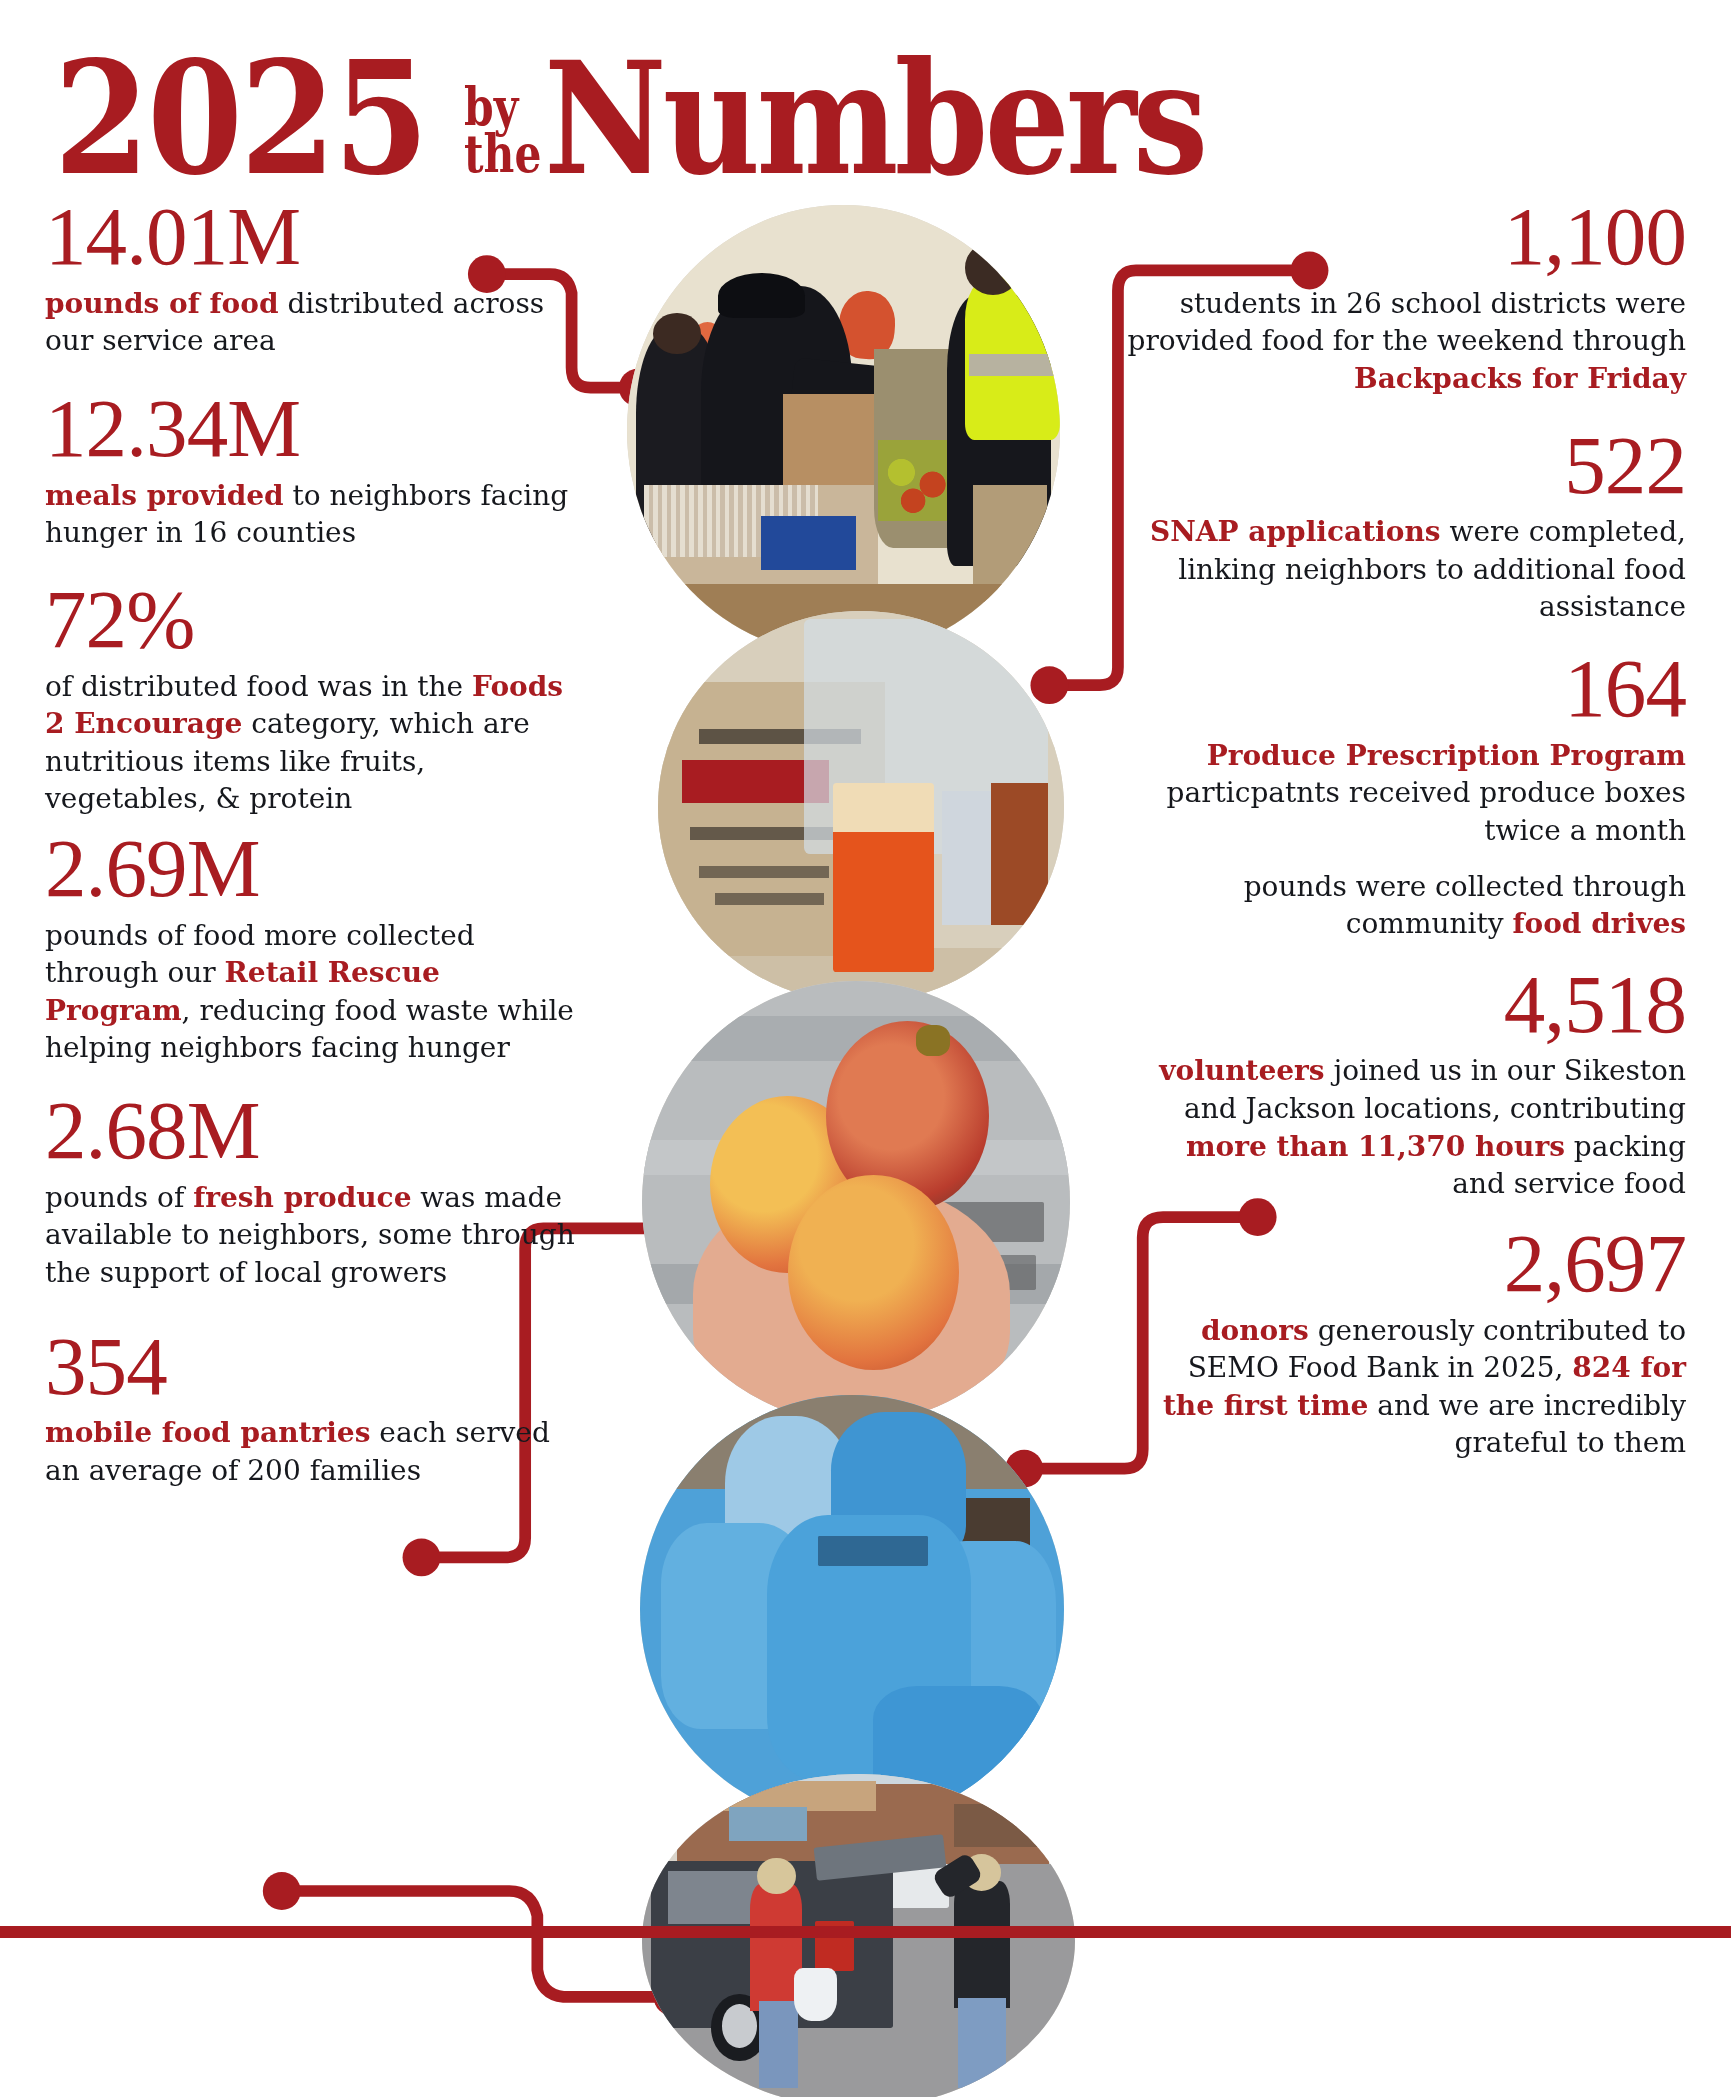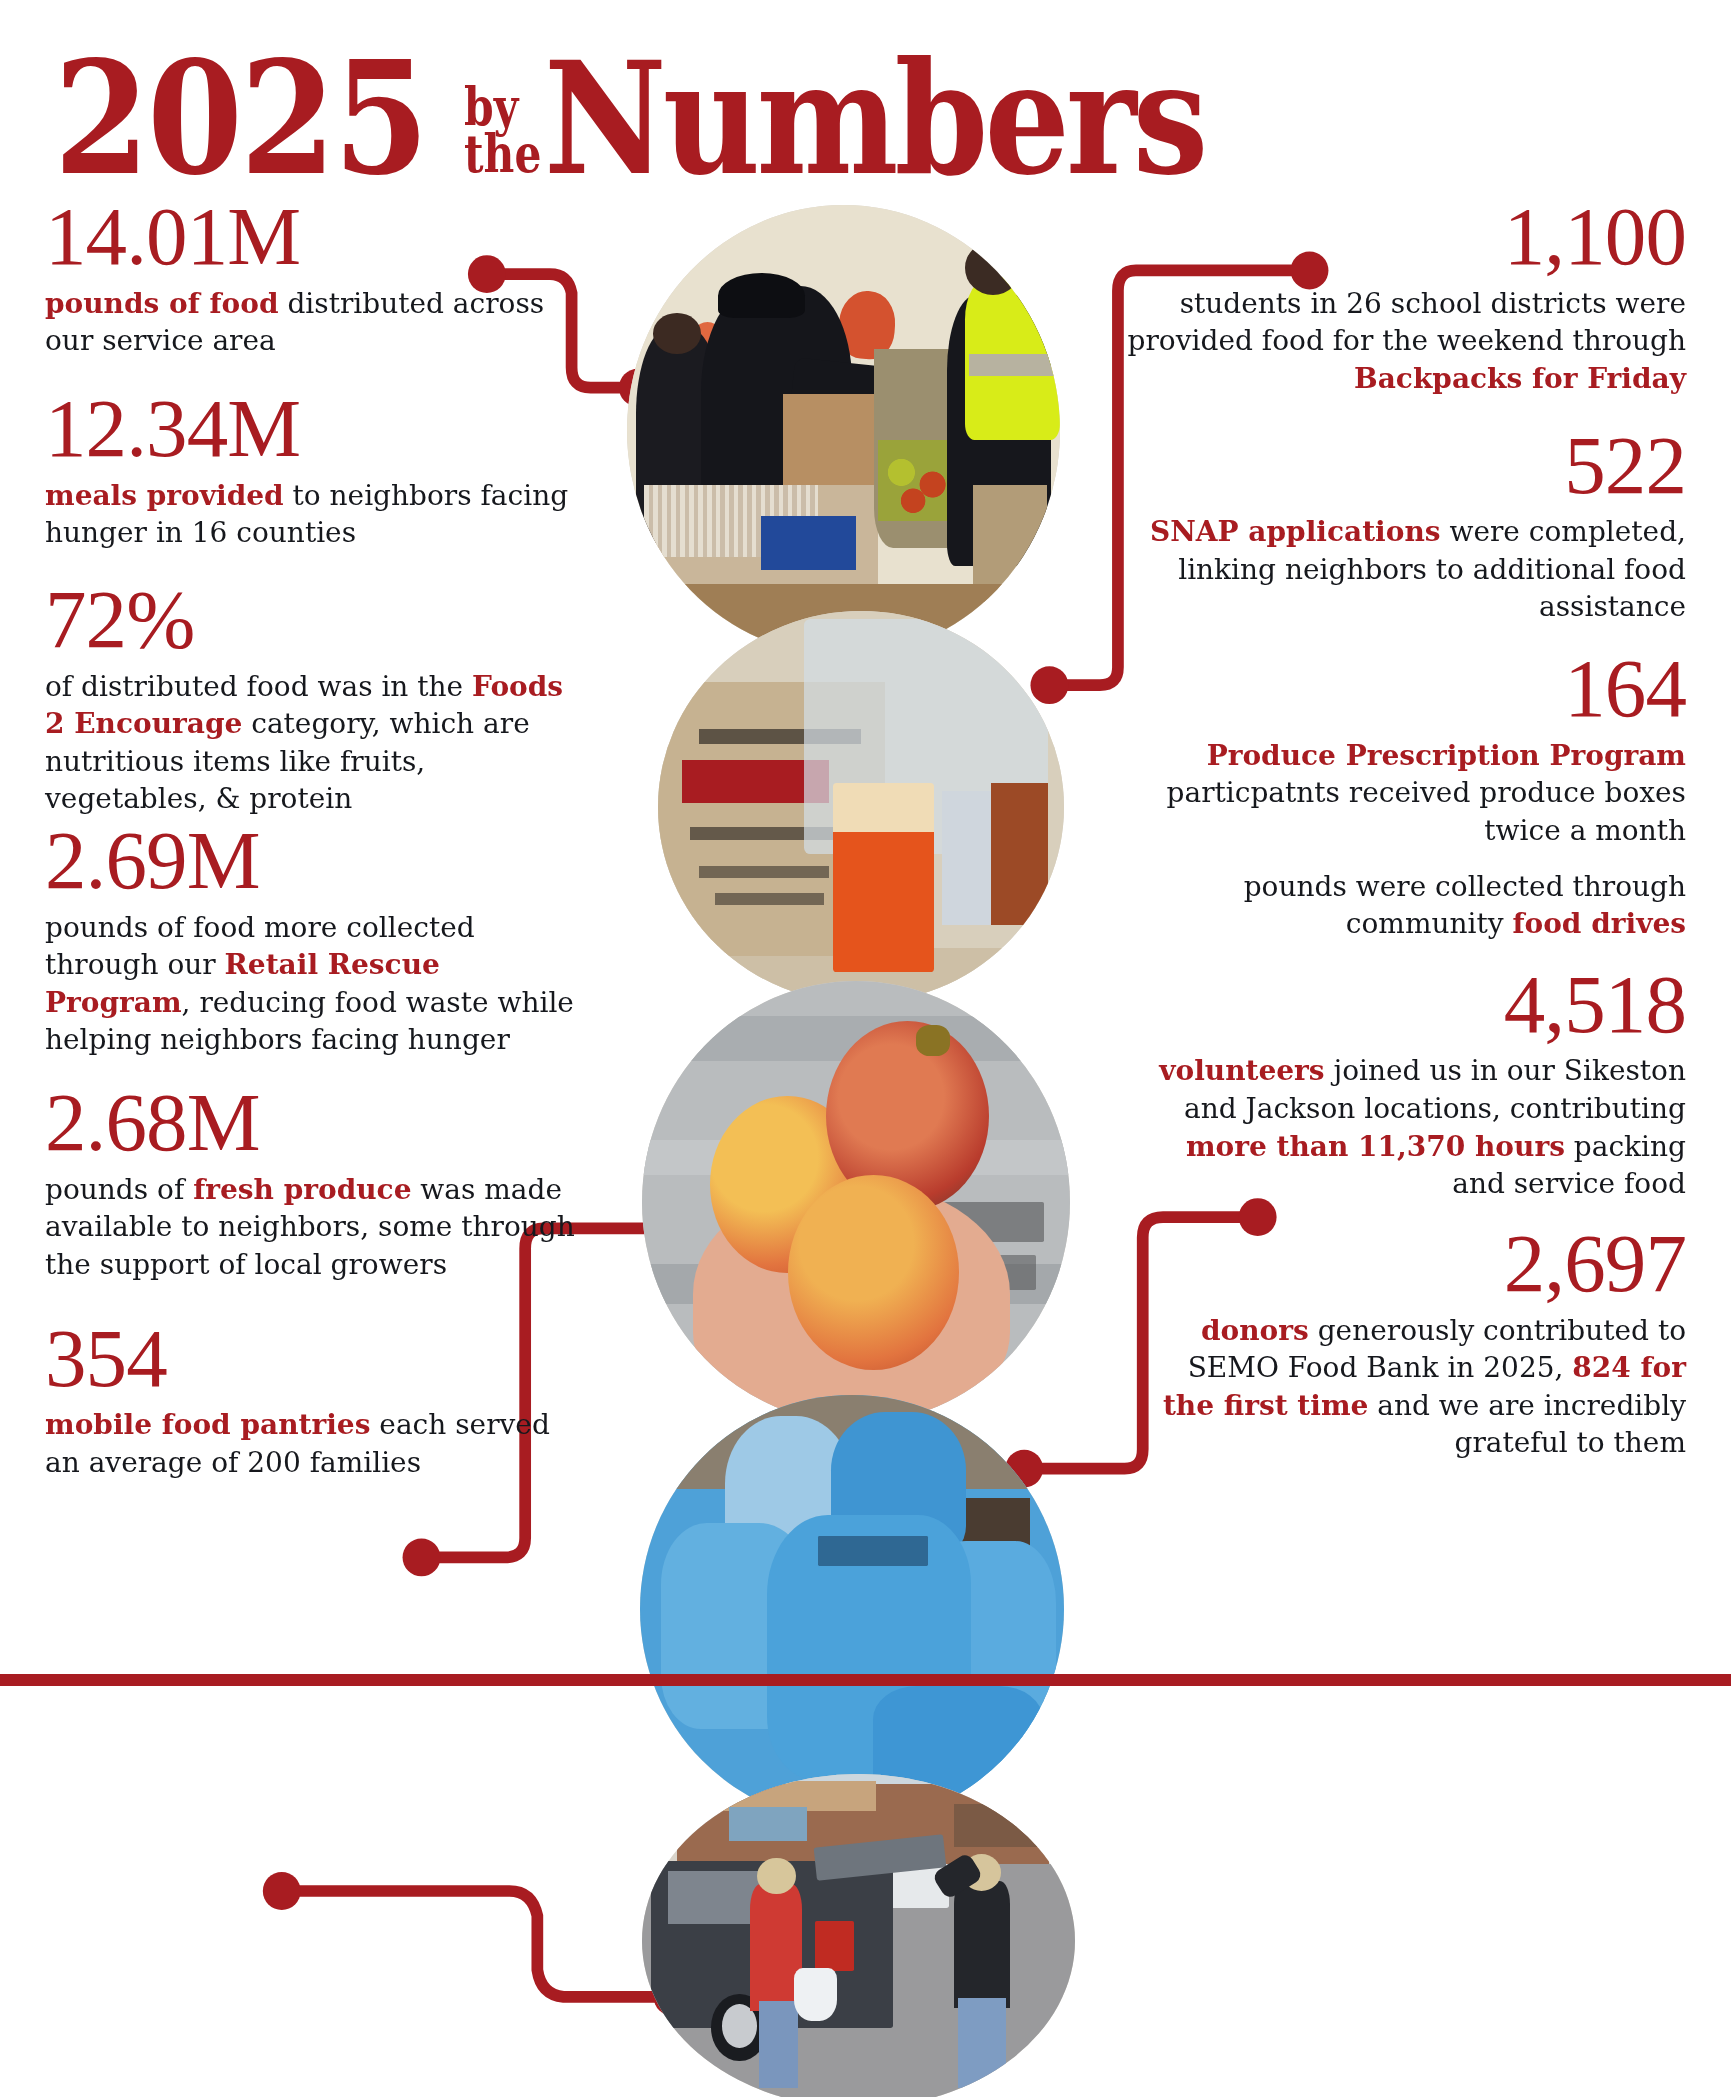--- a/index.html
+++ b/index.html
@@ -7,21 +7,21 @@
   body{
     background:#ffffff;
     font-family:"Liberation Serif", serif;
     width:1731px;
     height:2097px;
     overflow:hidden;
   }
   .page{
     position:relative;
     width:1731px;
-    height:1686px;
+    height:1938px;
     background:#fff;
   }
 
   
   .title-wrap{
     position:absolute;
     left:54px; top:18px;
     width:1632px; height:171px;
     display:flex; align-items:flex-end;
   }
@@ -251,21 +251,21 @@
 
   <div class="col col-left" id="left-col">
       <div class="stat" style="margin-bottom: 26px;">
         <div class="stat-number">14.01M</div>
         <div class="stat-body"><b>pounds of food</b><span> distributed across our service area</span></div>
       </div>
       <div class="stat" style="margin-bottom: 25px;">
         <div class="stat-number">12.34M</div>
         <div class="stat-body"><b>meals provided</b><span> to neighbors facing hunger in 16 counties</span></div>
       </div>
-      <div class="stat" style="margin-bottom: 0;">
+      <div class="stat" style="margin-bottom: 8px;">
         <div class="stat-number">72%</div>
         <div class="stat-body"><span>of distributed food was in the </span><b>Foods 2 Encourage</b><span> category, which are nutritious items like fruits, vegetables, &amp; protein</span></div>
       </div>
       <div class="stat" style="margin-bottom: 21px;">
         <div class="stat-number">2.69M</div>
         <div class="stat-body"><span>pounds of food more collected through our </span><b>Retail Rescue Program</b><span>, reducing food waste while helping neighbors facing hunger</span></div>
       </div>
       <div class="stat" style="margin-bottom: 32px;">
         <div class="stat-number">2.68M</div>
         <div class="stat-body"><span>pounds of </span><b>fresh produce</b><span> was made available to neighbors, some through the support of local growers</span></div>

